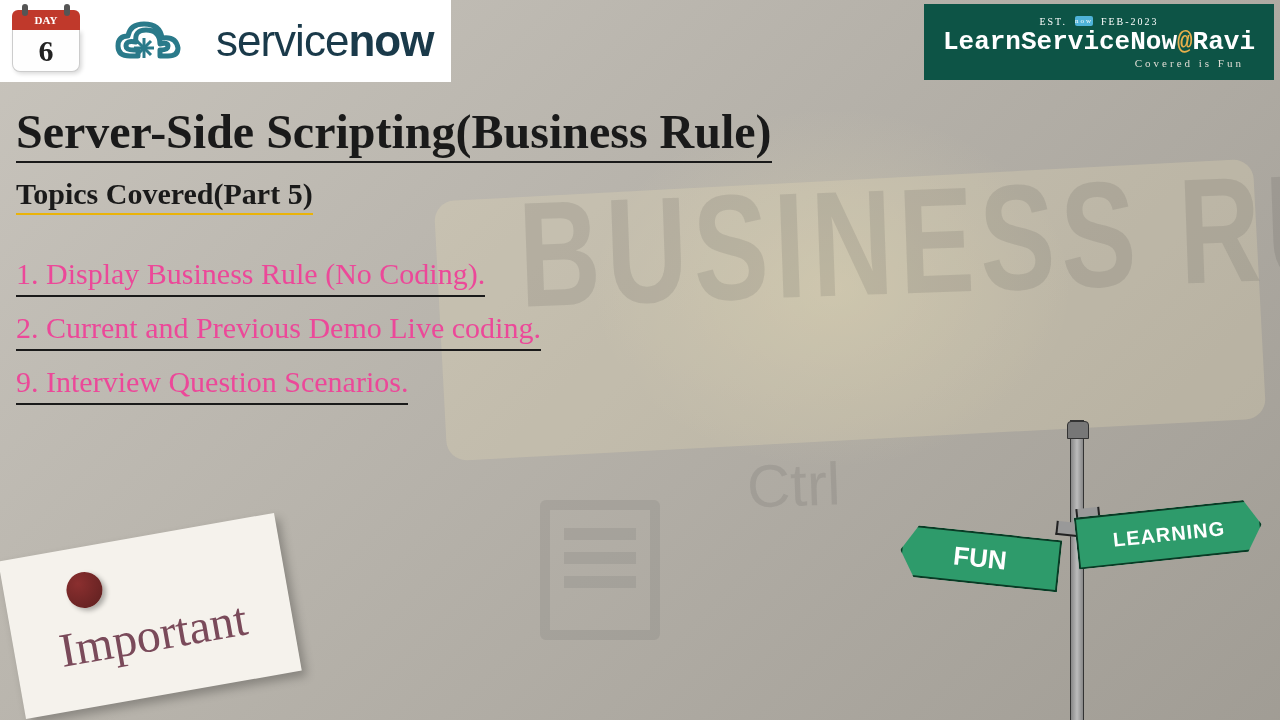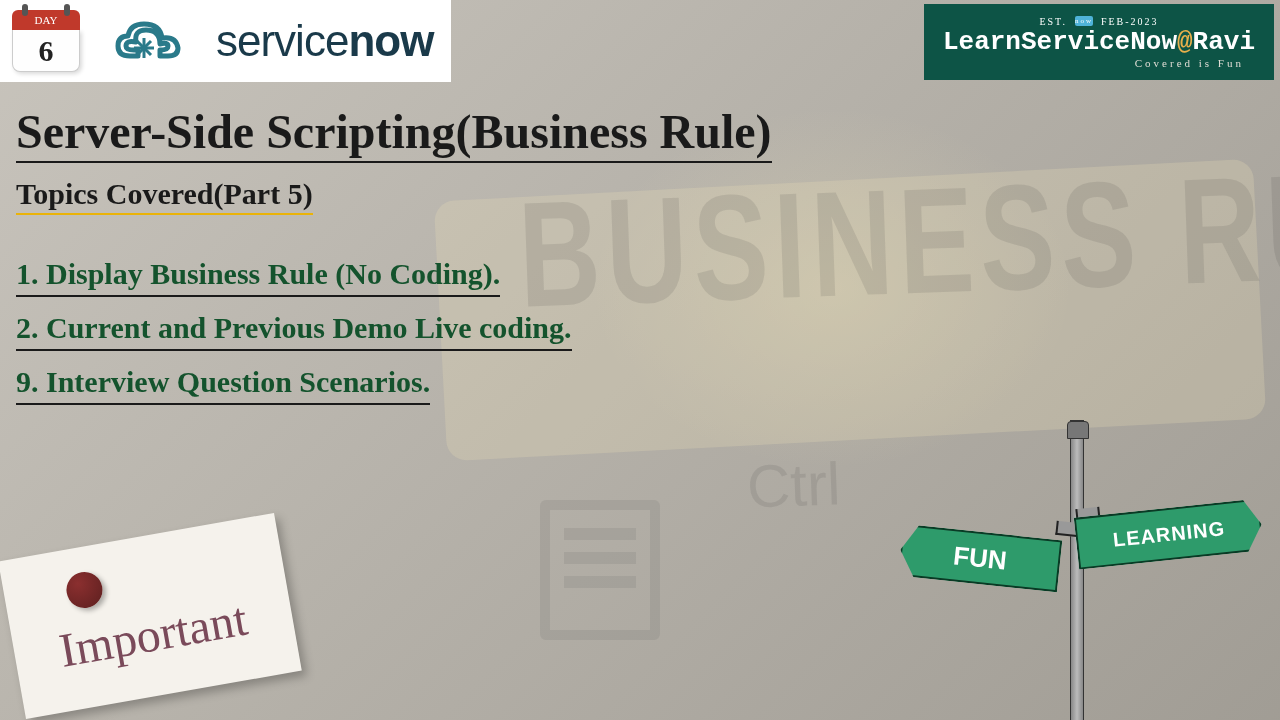--- a/index.html
+++ b/index.html
@@ -86,21 +86,21 @@
     justify-content: center;
     background: #fff;
     position: relative;
   }
   .cal-top {
     width: 68px; height: 20px;
     background: #c0392b;
     border-radius: 6px 6px 0 0;
     color: #fff;
     font-size: 11px;
-    font-weight: 400;
+    font-weight: 700;
     display: flex; align-items: center; justify-content: center;
     position: relative;
   }
   .cal-top::before, .cal-top::after {
     content: "";
     position: absolute;
     top: -6px; width: 6px; height: 12px;
     background: #555; border-radius: 3px;
   }
   .cal-top::before { left: 10px; }
@@ -199,22 +199,22 @@
     padding-bottom: 2px;
   }
   .topics {
     margin-top: 42px;
     display: flex;
     flex-direction: column;
     gap: 14px;
   }
   .topic-item {
     font-size: 30px;
-    font-weight: 700;
-    color: #14532d;
+    font-weight: 400;
+    color: #ec4899;
     border-bottom: 2px solid #1a1a1a;
     display: inline-block;
     width: fit-content;
     padding-bottom: 4px;
   }
 
   
   .important-note {
     position: absolute;
     bottom: 24px; left: 10px;

